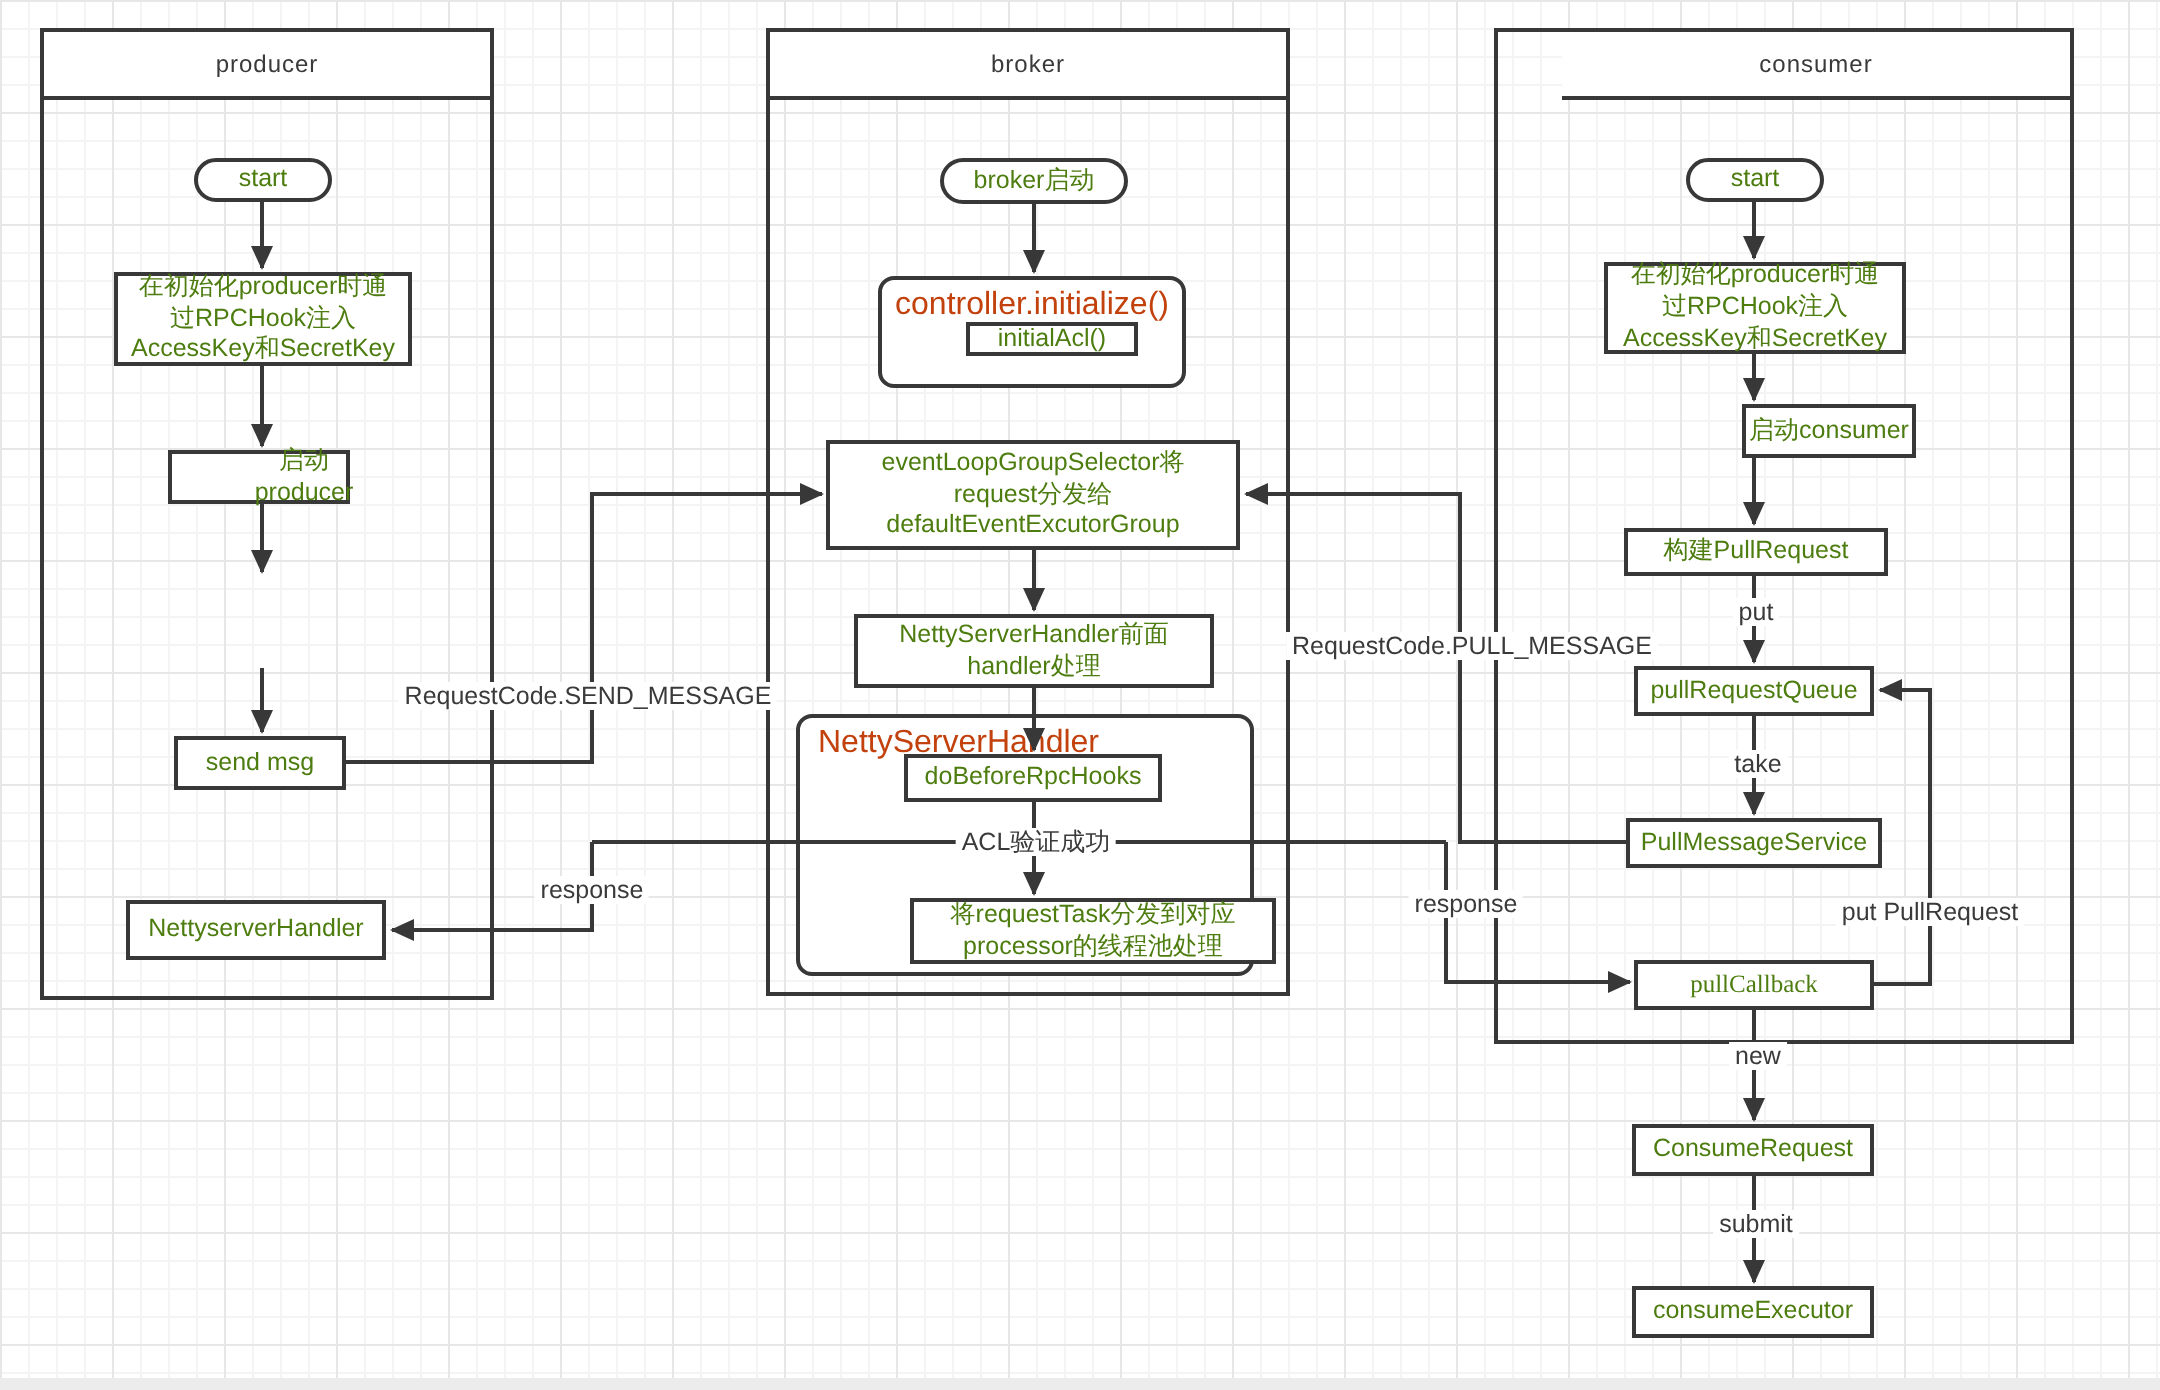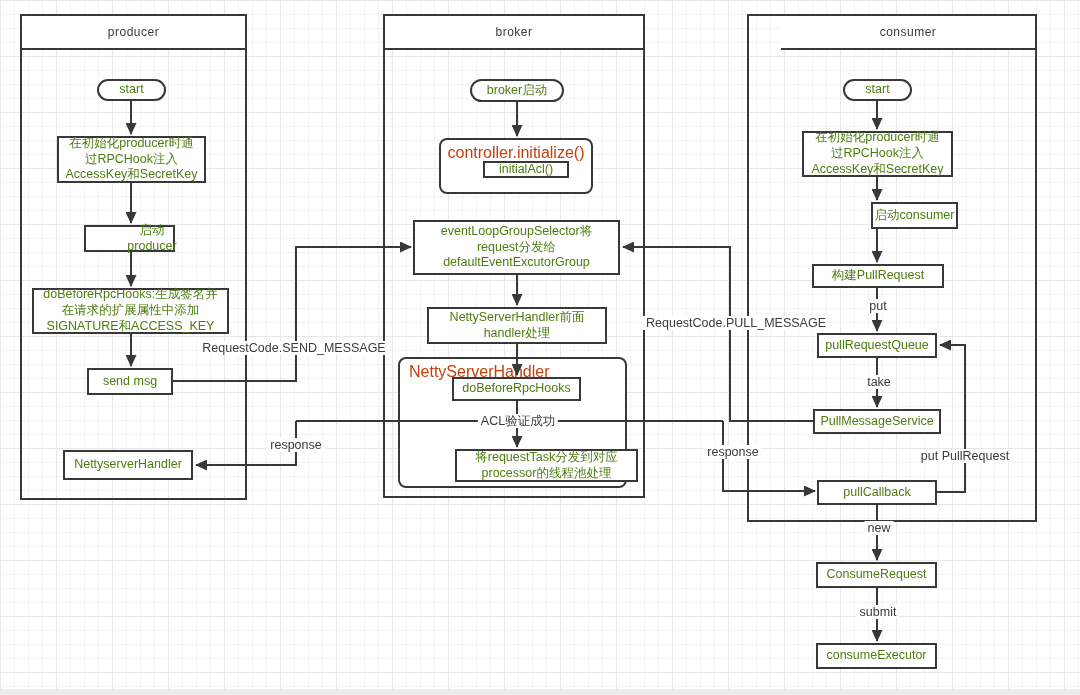--- a/index.html
+++ b/index.html
@@ -93,23 +93,20 @@
       <path d="M813 421 H730 V247 H623" marker-end="url(#arr)"></path>
       <path d="M937 492 H965 V345 H940" marker-end="url(#arr)"></path>
     </g>
   </svg>
 
   <div class="node pill" style="left:97px;top:79px;width:69px;height:22px;">start</div>
   <div class="node" style="left:57px;top:136px;width:149px;height:47px;">在初始化producer时通
 过RPCHook注入
 AccessKey和SecretKey</div>
   <div class="node" style="left:84px;top:225px;width:91px;height:27px;padding-left:45px;">启动producer</div>
-  <div class="node" style="left:32px;top:288px;width:197px;height:46px;">doBeforeRpcHooks:生成签名并
-在请求的扩展属性中添加
-SIGNATURE和ACCESS_KEY</div>
   <div class="node" style="left:87px;top:368px;width:86px;height:27px;">send msg</div>
   <div class="node" style="left:63px;top:450px;width:130px;height:30px;">NettyserverHandler</div>
 
   <div class="node pill" style="left:470px;top:79px;width:94px;height:23px;">broker启动</div>
   <div class="node" style="left:457px;top:161px;width:86px;height:17px;margin-left:26px;">initialAcl()</div>
   <div class="node" style="left:413px;top:220px;width:207px;height:55px;">eventLoopGroupSelector将
 request分发给
 defaultEventExcutorGroup</div>
   <div class="node" style="left:427px;top:307px;width:180px;height:37px;">NettyServerHandler前面
 handler处理</div>
@@ -118,21 +115,21 @@
 processor的线程池处理</div>
 
   <div class="node pill" style="left:843px;top:79px;width:69px;height:22px;">start</div>
   <div class="node" style="left:802px;top:131px;width:151px;height:46px;">在初始化producer时通
 过RPCHook注入
 AccessKey和SecretKey</div>
   <div class="node" style="left:826px;top:202px;width:87px;height:27px;margin-left:45px;">启动consumer</div>
   <div class="node" style="left:812px;top:264px;width:132px;height:24px;">构建PullRequest</div>
   <div class="node" style="left:817px;top:333px;width:120px;height:25px;">pullRequestQueue</div>
   <div class="node" style="left:813px;top:409px;width:128px;height:25px;">PullMessageService</div>
-  <div class="node" style="left:817px;top:480px;width:120px;height:25px;">pullCallback</div>
+  <div class="node" style="left:817px;top:480px;width:120px;height:25px;font-family:Liberation Serif, serif;">pullCallback</div>
   <div class="node" style="left:816px;top:562px;width:121px;height:26px;">ConsumeRequest</div>
   <div class="node" style="left:816px;top:643px;width:121px;height:26px;">consumeExecutor</div>
 
   <div class="elabel" style="left:294px;top:348px;">RequestCode.SEND_MESSAGE</div>
   <div class="elabel" style="left:736px;top:323px;">RequestCode.PULL_MESSAGE</div>
   <div class="elabel" style="left:518px;top:421px;">ACL验证成功</div>
   <div class="elabel" style="left:296px;top:445px;">response</div>
   <div class="elabel" style="left:733px;top:452px;">response</div>
   <div class="elabel" style="left:878px;top:306px;">put</div>
   <div class="elabel" style="left:879px;top:382px;">take</div>

